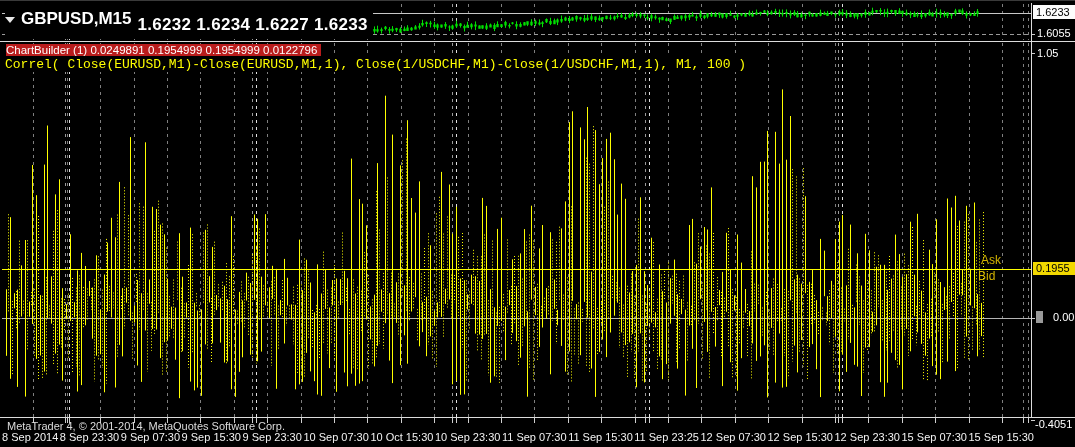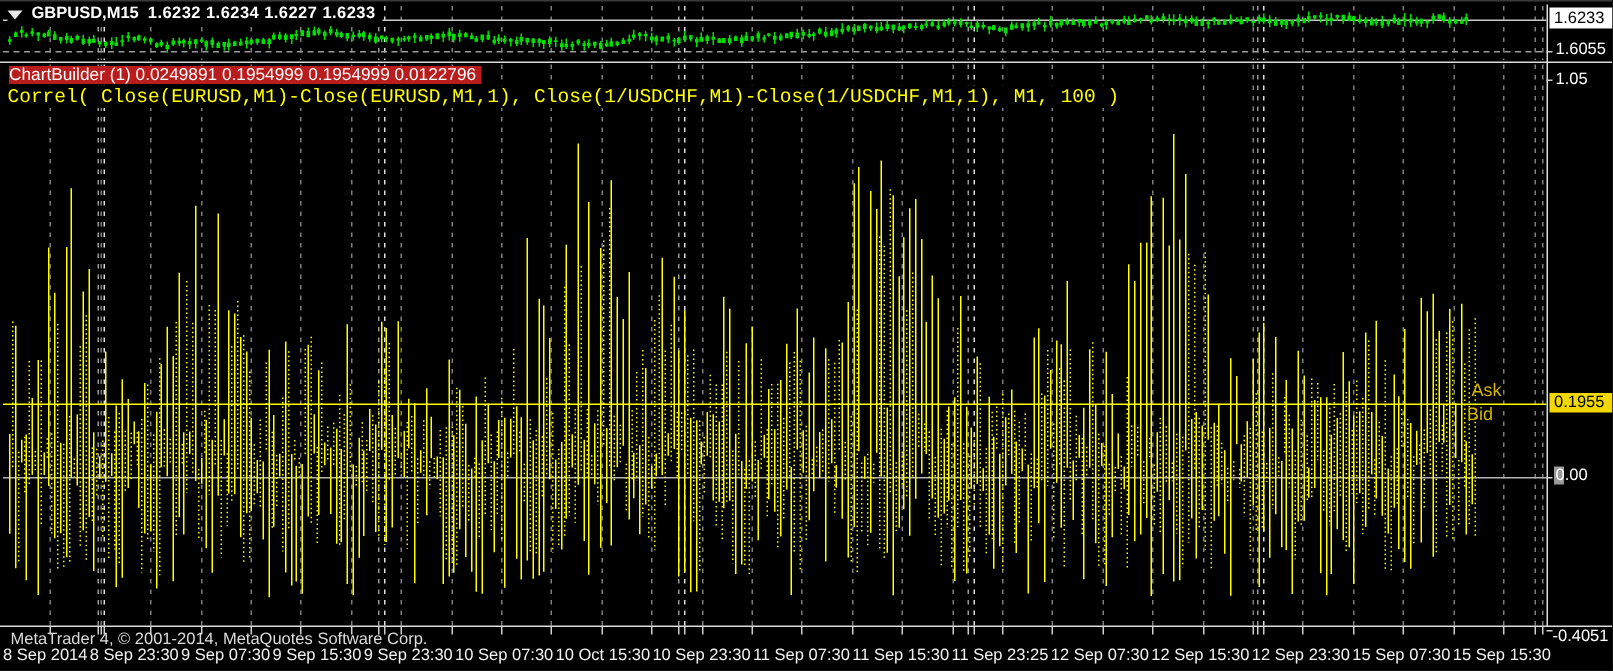--- a/index.html
+++ b/index.html
@@ -4,39 +4,39 @@
 <style>
   html,body{margin:0;padding:0;background:#1a1a1a;}
   .mt4-root{
     position:relative;width:1075px;height:447px;background:#000;
     font-family:"Liberation Sans",sans-serif;overflow:hidden;
     border-top:1px solid #3a3a3a;box-sizing:border-box;
   }
   .layer{position:absolute;left:0;top:0;}
   .overlay{position:absolute;white-space:nowrap;}
   .price-title{
-    left:5px;top:2px;color:#fff;font-size:11px;font-weight:700;
+    left:5px;top:2px;color:#fff;font-size:17px;font-weight:700;
     background:#000;padding:0 5px 1px 0;display:flex;align-items:center;gap:6px;
   }
   .dd-icon{display:inline-block;width:0;height:0;border-left:5px solid transparent;
     border-right:5px solid transparent;border-top:6px solid #e8e8e8;margin-top:1px;}
-  .ohlc{font-weight:700;letter-spacing:.3px;}
+  .ohlc{font-weight:700;letter-spacing:.3px;margin-top:12px;}
   .cb-title{left:6px;top:43px;color:#fff;font-size:11.5px;background:#b91c1c;padding-right:4px;}
   .correl-line{
     left:5px;top:56px;color:#ffff00;font-size:13px;background:#000;
     font-family:"Liberation Mono",monospace;letter-spacing:0;padding-right:3px;
   }
   .splitter{position:absolute;left:0;width:1075px;background:#dcdcdc;height:1px;}
   .vsep{position:absolute;top:2px;height:415px;width:1px;left:1031px;background:#dcdcdc;}
   .scale-label{position:absolute;left:1037px;color:#fff;font-size:11px;}
   .badge{position:absolute;left:1033px;width:40px;height:14px;line-height:14px;
     font-size:11px;color:#000;padding-left:3px;}
   .badge-price{background:#fdfdfd;}
   .badge-ask{background:#f2d800;}
-  .zero-label{background:linear-gradient(90deg,#9a9a9a 0 7px,transparent 7px);padding-left:1px;}
+  .zero-label{background:linear-gradient(90deg,#9a9a9a 0 7px,transparent 7px);padding-left:17px;}
   .askbid{position:absolute;color:#d4b400;font-size:12px;font-weight:400;}
   .copyright{left:7px;top:419px;color:#dcdcdc;font-size:11px;}
   .time-axis{
     position:absolute;left:2px;top:430px;width:1032px;display:flex;
     justify-content:space-between;color:#f2f2f2;font-size:11px;text-align:right;
   }
   .time-axis span{white-space:nowrap;}
 </style>
 </head>
 <body>

